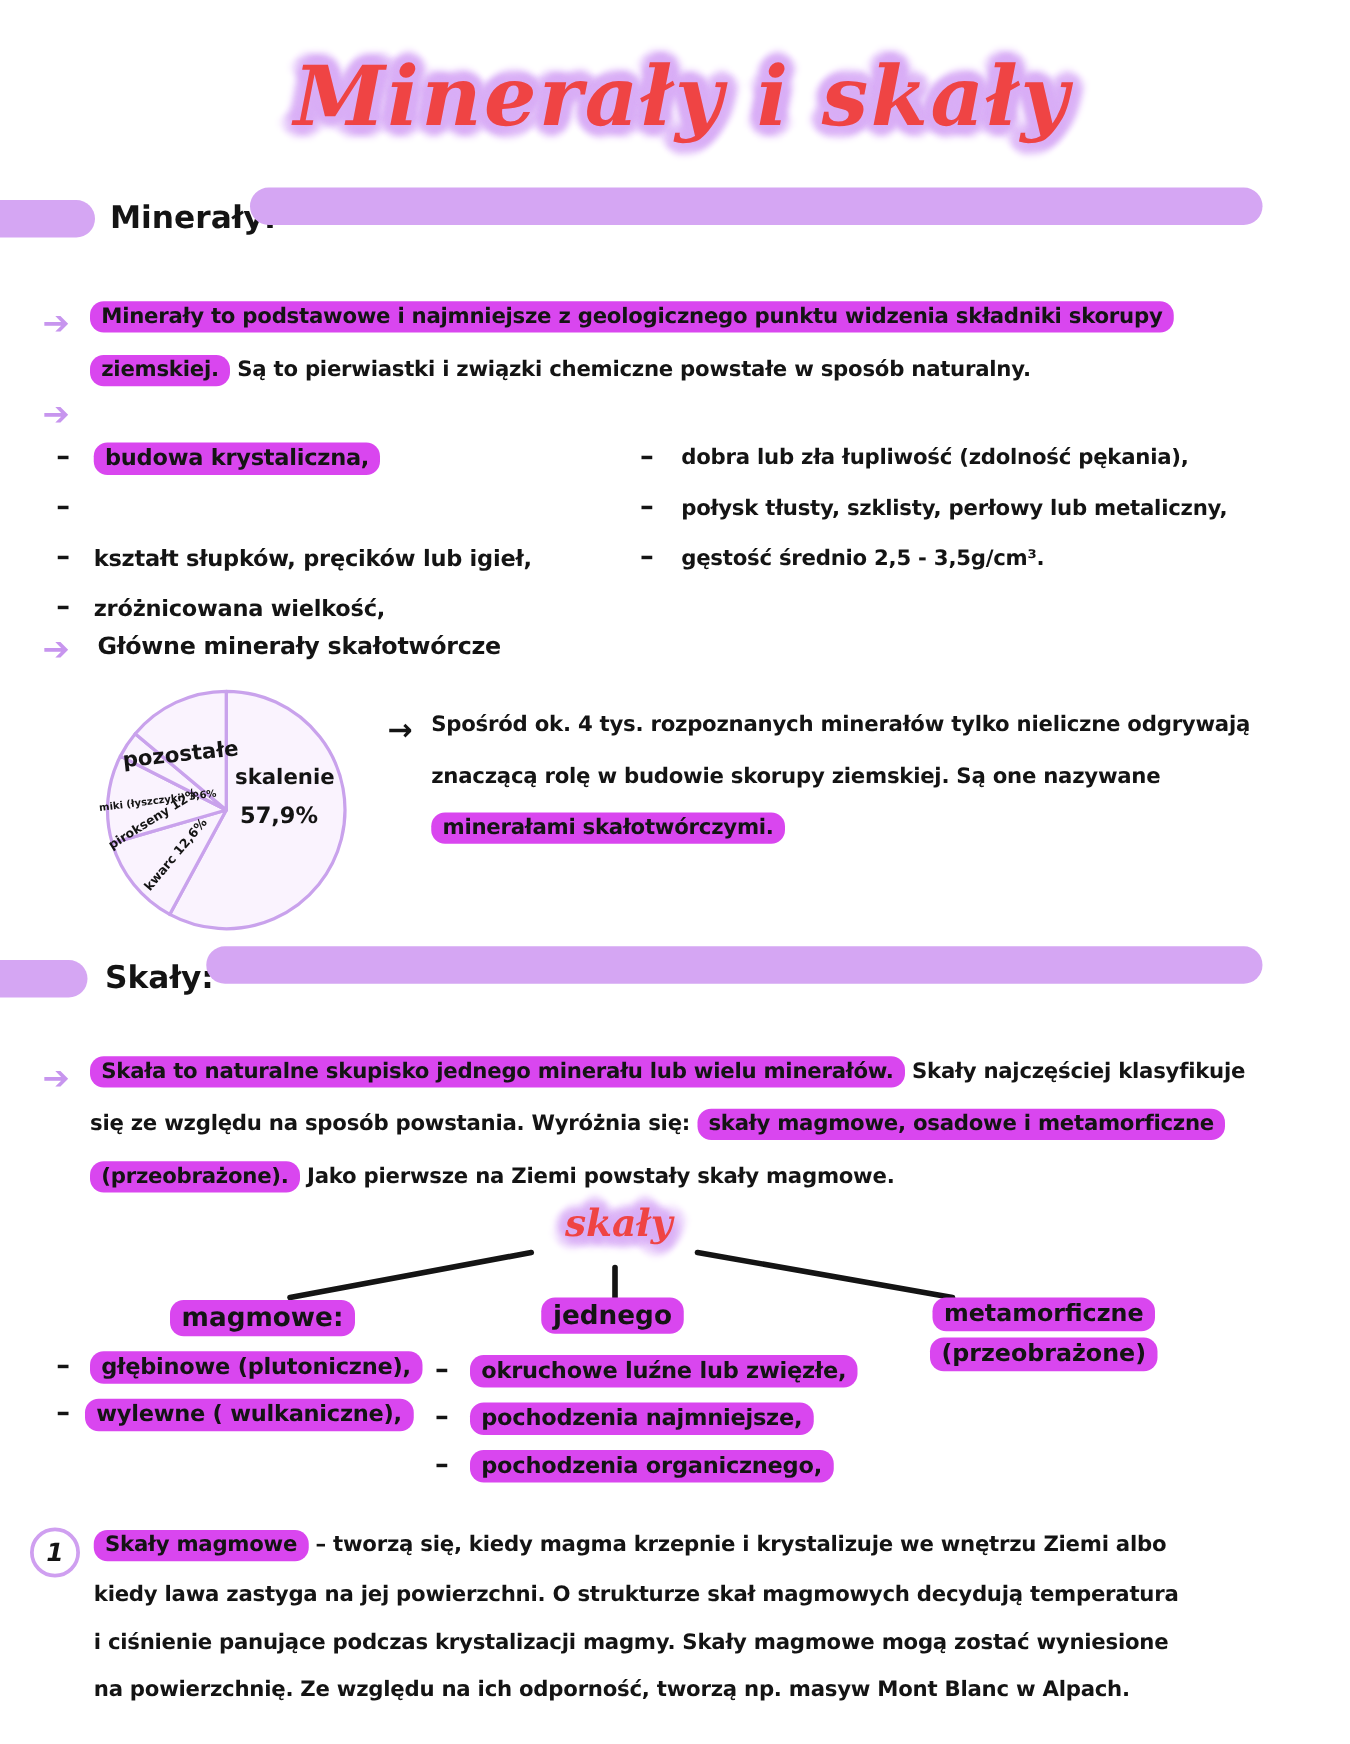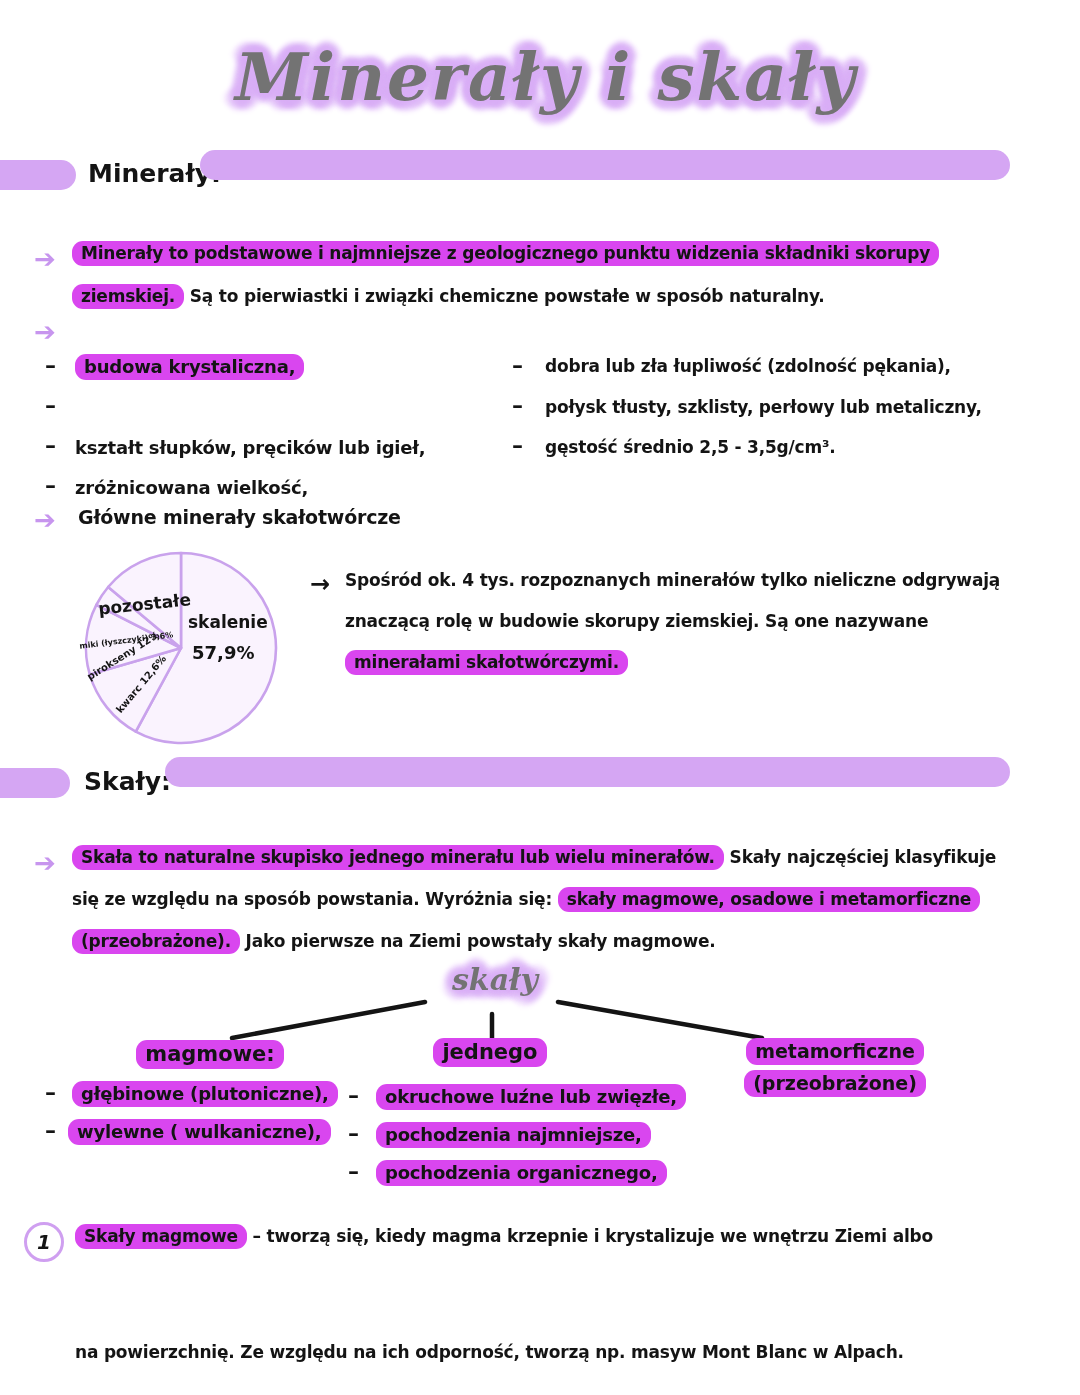--- a/index.html
+++ b/index.html
@@ -6,21 +6,21 @@
   .page {
     position:relative; width:1080px; height:1395px; background:#ffffff;
     font-family:"DejaVu Sans", sans-serif; font-weight:700; color:#141414;
     overflow:hidden;
   }
   .abs { position:absolute; }
 
   
   .halo {
     font-family:"DejaVu Serif", serif; font-style:italic; font-weight:bold;
-    color:#737373;
+    color:#ef4444;
     text-shadow:
       0 0 7px #d9aef6, 0 0 12px #d9aef6,
       5px 5px 6px #d9aef6, -5px -5px 6px #d9aef6,
       5px -5px 6px #d9aef6, -5px 5px 6px #d9aef6,
       8px 0 7px #d9aef6, -8px 0 7px #d9aef6,
       0 8px 7px #d9aef6, 0 -8px 7px #d9aef6;
   }
   .title { font-size:66px; letter-spacing:2px; }
 
   .hdr-text { font-size:25px; }
@@ -169,15 +169,17 @@
   <div class="abs list-item" style="left:376px; top:1162px;">
     <span class="hl">pochodzenia organicznego,</span>
   </div>
 
   <div class="abs circle-num" style="left:24px; top:1222px;">
     <span>1</span>
   </div>
   <div class="abs para" style="left:75px; top:1226px;">
     <span class="hl">Skały magmowe</span><span> – tworzą się, kiedy magma krzepnie i krystalizuje we wnętrzu Ziemi albo</span>
   </div>
+  <div class="abs para" style="left:75px; top:1266px;">kiedy lawa zastyga na jej powierzchni. O strukturze skał magmowych decydują temperatura</div>
+  <div class="abs para" style="left:75px; top:1304px;">i ciśnienie panujące podczas krystalizacji magmy. Skały magmowe mogą zostać wyniesione</div>
   <div class="abs para" style="left:75px; top:1342px;">na powierzchnię. Ze względu na ich odporność, tworzą np. masyw Mont Blanc w Alpach.</div>
 
 </div>
 
 </body></html>

